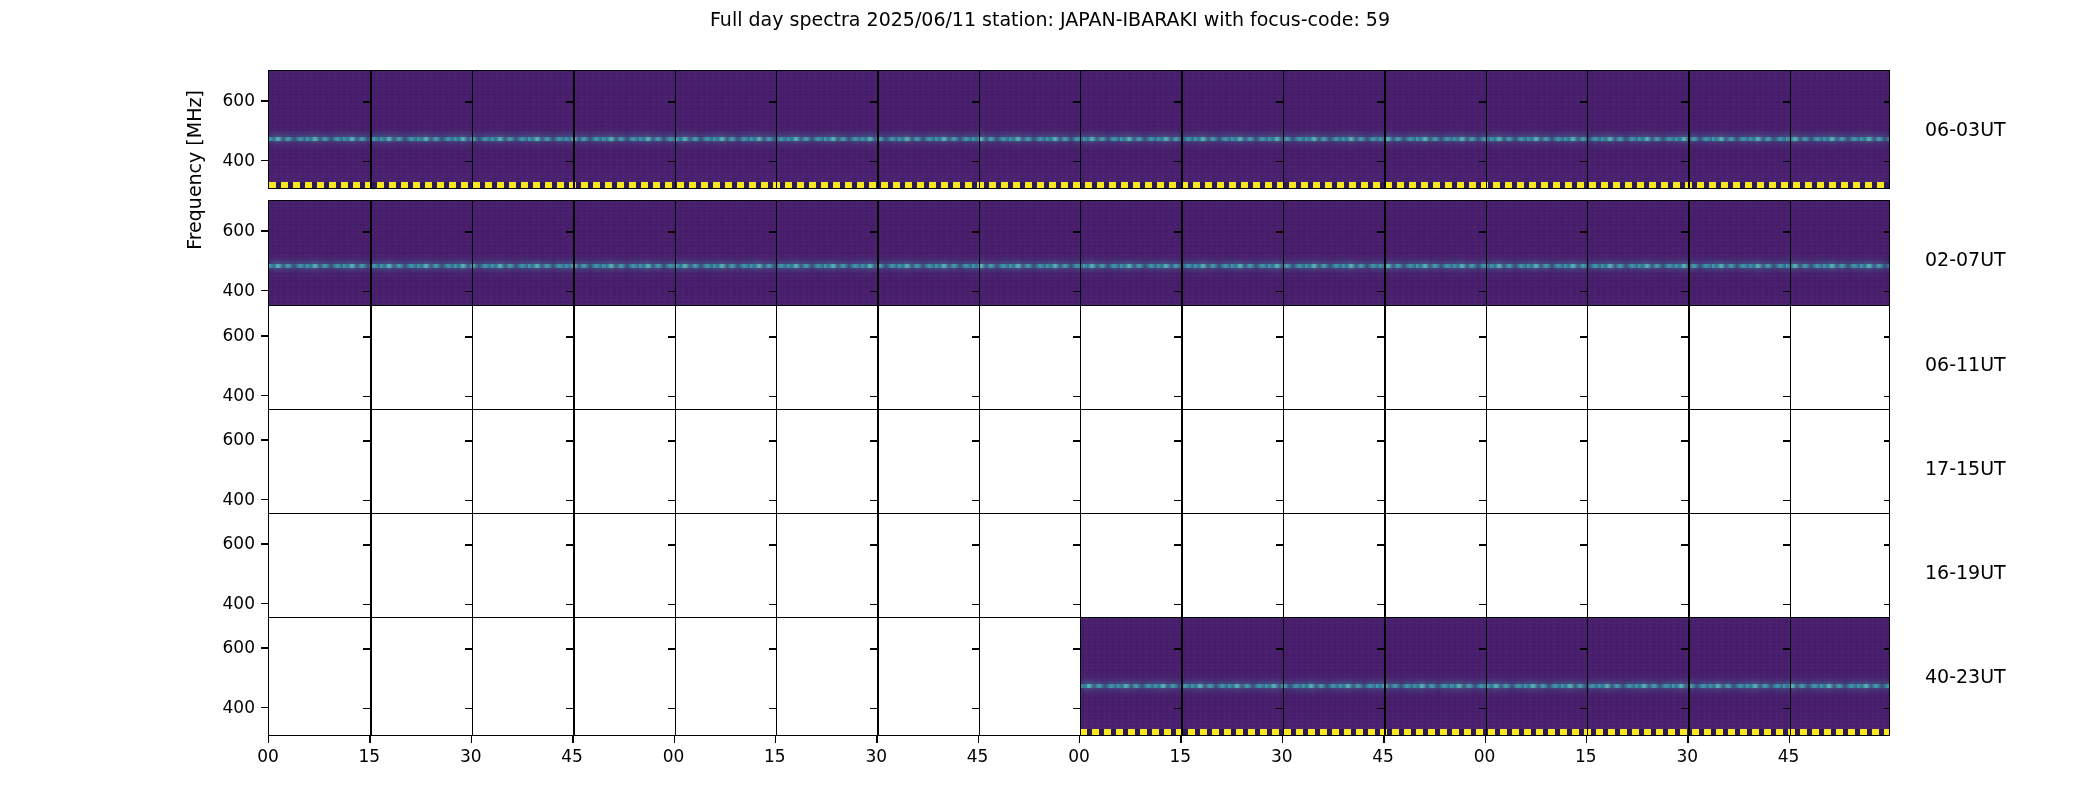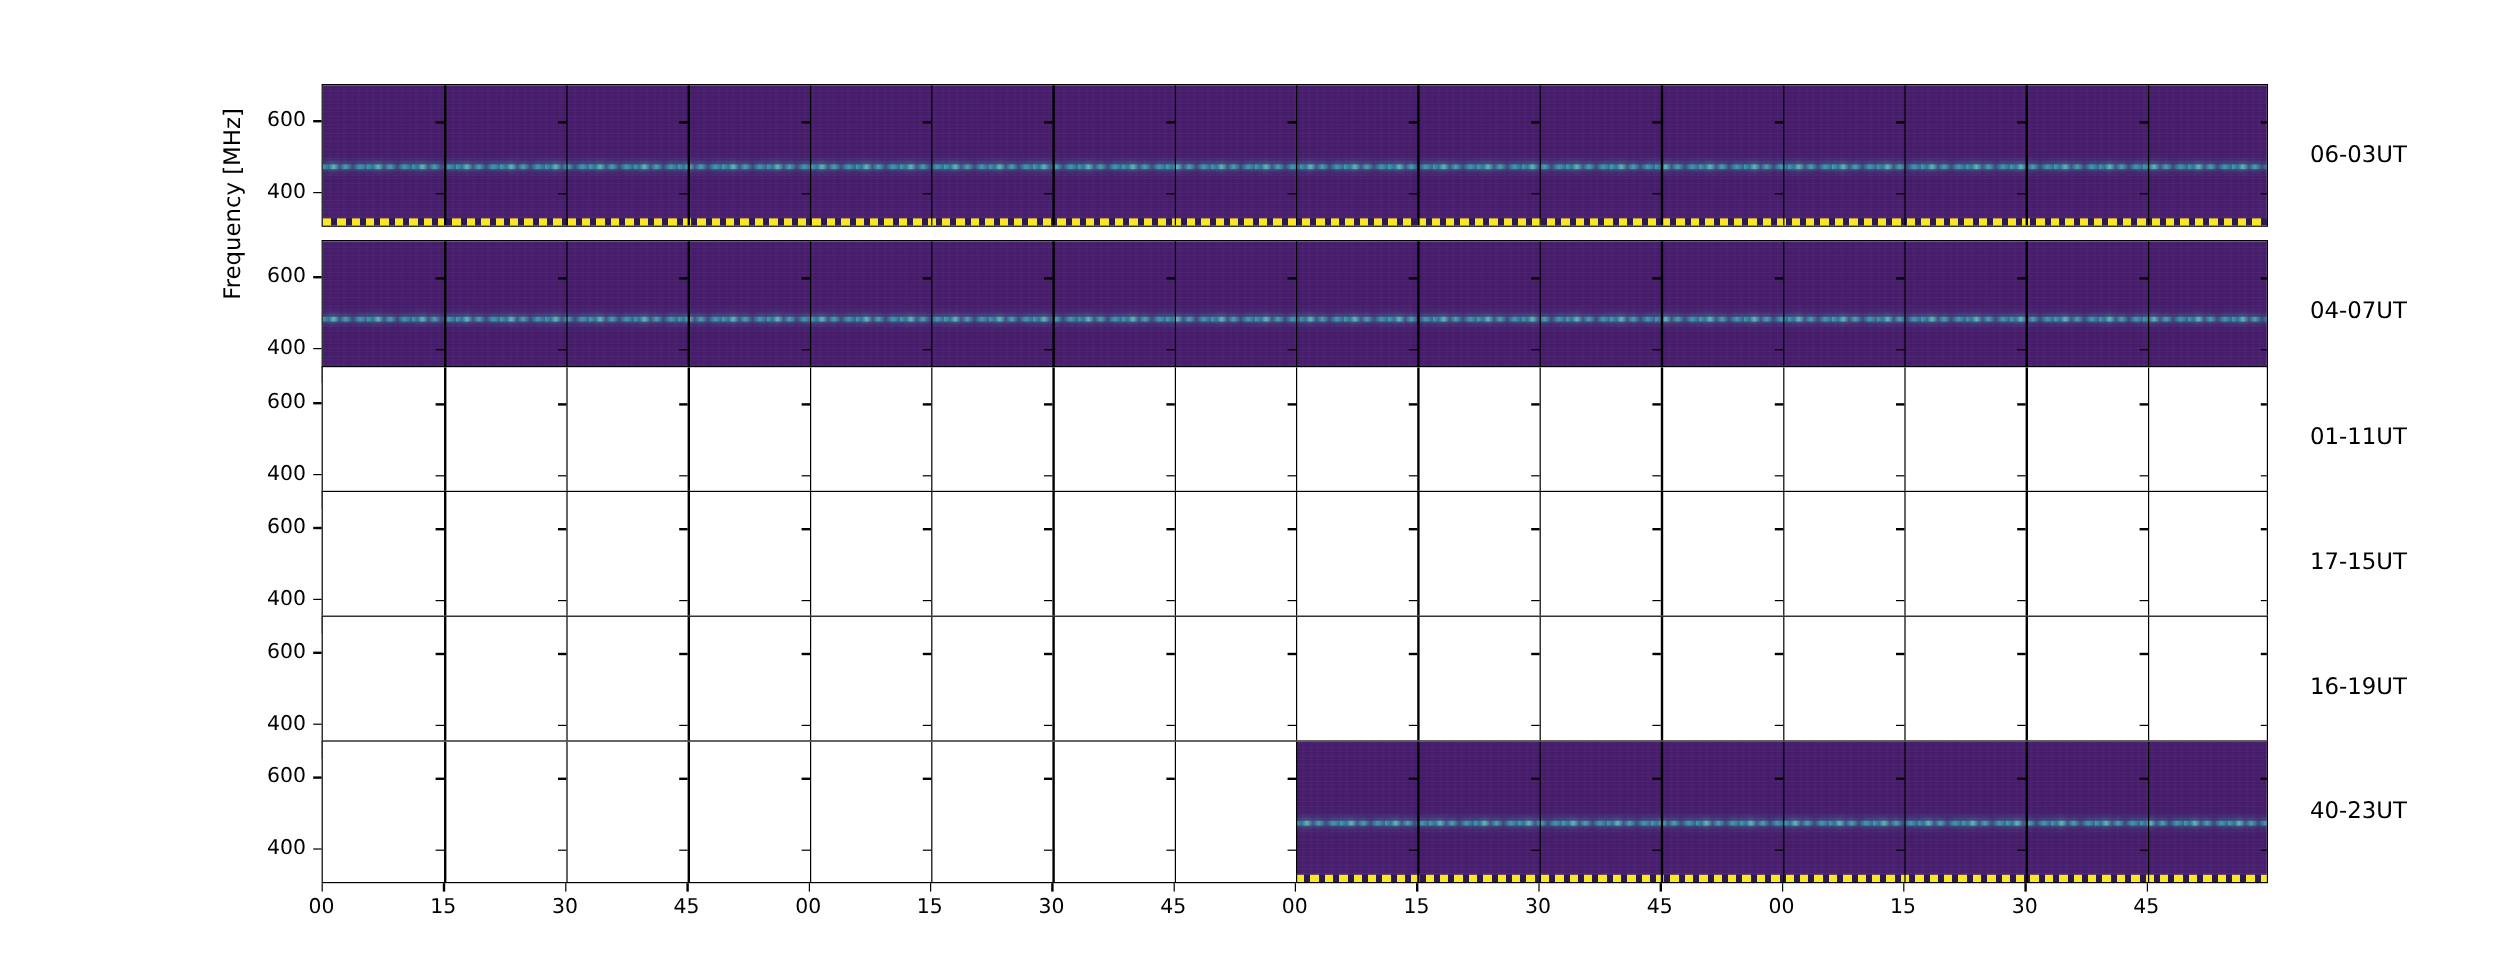--- a/index.html
+++ b/index.html
@@ -204,20 +204,21 @@
     font-size: 19px;
     color: #000000;
     white-space: nowrap;
   }
 </style>
 </head>
 <body>
 
 <div id="figure">
 
+  <div id="title">Full day spectra 2025/06/11 station: JAPAN-IBARAKI with focus-code: 59</div>
 
   <div id="ylabel">Frequency [MHz]</div>
 
   <div id="panels-container">
       <div class="panel" style="top: 70px; height: 119px;">
         <div class="specwrap" style="left: 0px; width: 1622px;">
           <div class="spec"></div>
           <div class="streak broad" style="top: 62.2368px;"></div>
           <div class="streak soft" style="top: 64.2368px;"></div>
           <div class="streak" style="top: 65.7368px;"></div>
@@ -562,22 +563,22 @@
       <div class="xtick" style="left: 1585.88px; top: 736px;"></div>
       <div class="xtlabel" style="left: 1555.88px; top: 746px;">15</div>
       <div class="xtick" style="left: 1687.25px; top: 736px;"></div>
       <div class="xtlabel" style="left: 1657.25px; top: 746px;">30</div>
       <div class="xtick" style="left: 1788.62px; top: 736px;"></div>
       <div class="xtlabel" style="left: 1758.62px; top: 746px;">45</div>
     </div>
 
   <div id="rowlabels">
       <div class="rowlabel" style="top: 117.5px;">06-03UT</div>
-      <div class="rowlabel" style="top: 247.5px;">04-07UT</div>
-      <div class="rowlabel" style="top: 352.5px;">01-11UT</div>
+      <div class="rowlabel" style="top: 247.5px;">02-07UT</div>
+      <div class="rowlabel" style="top: 352.5px;">06-11UT</div>
       <div class="rowlabel" style="top: 456.5px;">17-15UT</div>
       <div class="rowlabel" style="top: 560.5px;">16-19UT</div>
       <div class="rowlabel" style="top: 664.5px;">40-23UT</div>
     </div>
 
 <div class="ytick" style="left: 261px; top: 100.345px;"></div>
     <div class="ytlabel" style="left: 197px; top: 90.345px;">600</div>
     <div class="ytick" style="left: 261px; top: 159.845px;"></div>
     <div class="ytlabel" style="left: 197px; top: 149.845px;">400</div>
     <div class="ytick" style="left: 261px; top: 230.345px;"></div>

